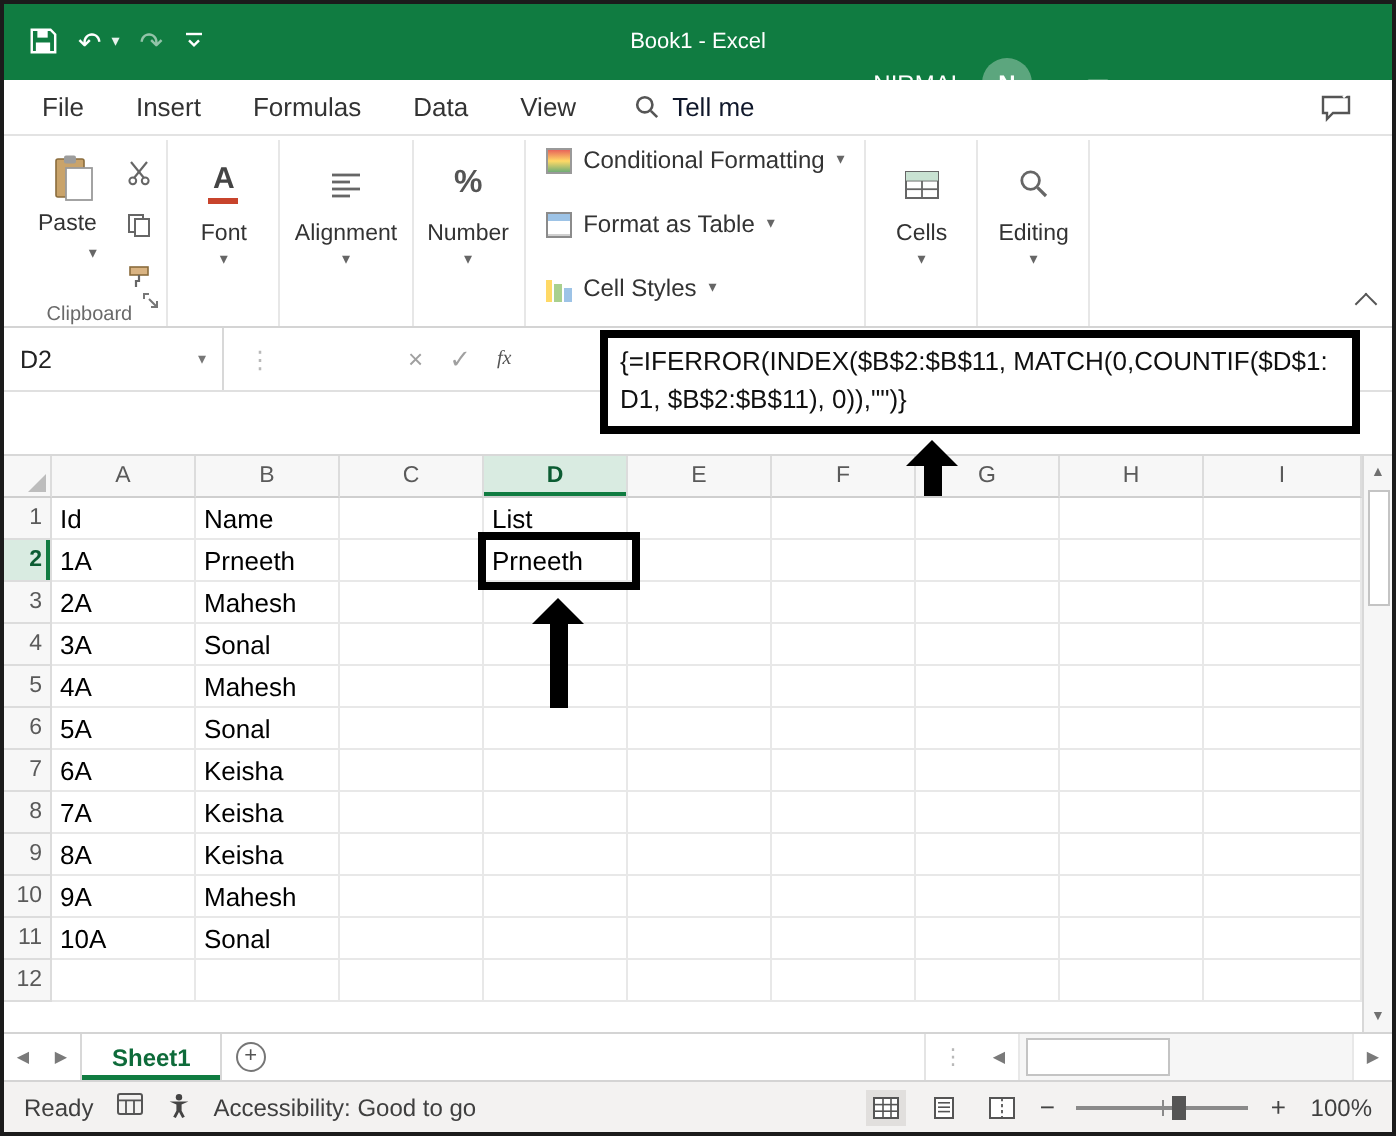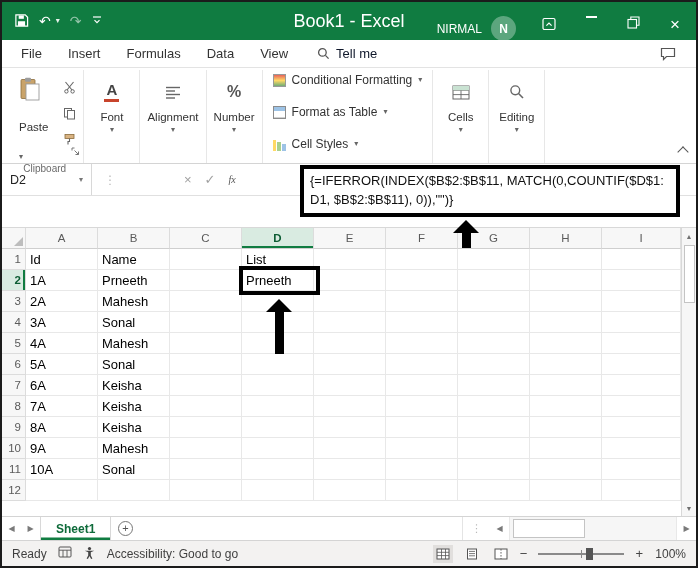--- a/index.html
+++ b/index.html
@@ -12,43 +12,43 @@
     display:flex; flex-direction:column; overflow:hidden;
     cursor:default; user-select:none;
   }
 
   
   .titlebar{ position:relative; height:38px; flex:0 0 auto; background:#107C41; color:#fff; display:flex; align-items:center; }
   .qat{ display:flex; align-items:center; gap:10px; padding:0 12px; z-index:2; }
   .qat .gly{ font-size:14px; line-height:1; color:#fff; }
   .qat .dim{ opacity:.55; }
   .qat .mini-caret{ font-size:8px; opacity:.9; margin-left:-5px; }
-  .win-title{ position:absolute; left:0; right:0; text-align:center; font-size:18px; color:#fff; pointer-events:none; }
-  .tb-right{ margin-left:auto; display:flex; align-items:flex-start; height:100%; z-index:2;margin-top:28px; }
+  .win-title{ position:absolute; left:0; right:0; text-align:center; font-size:11px; color:#fff; pointer-events:none; }
+  .tb-right{ margin-left:auto; display:flex; align-items:flex-end; height:100%; z-index:2;margin-top:28px; }
   .user-chip{ display:flex; align-items:center; gap:9px; font-size:12px; padding:0 12px; }
   .avatar{ width:25px; height:25px; border-radius:50%; background:rgba(255,255,255,.32); display:flex; align-items:center; justify-content:center; font-size:12px; font-weight:700; color:#fff; }
   .win-btn{ width:42px; display:flex; align-items:center; justify-content:center; color:#fff; }
   .min-bar{ width:11px; height:1.5px; background:#fff; }
   .close-gly{ font-size:17px; line-height:1; }
 
   
   .tabrow{ height:28px; flex:0 0 auto; background:#fff; border-bottom:1px solid #E3E3E3; display:flex; align-items:flex-end; padding:0 6px; }
   .tab{ padding:5px 13px 6px; font-size:13px; color:#333; white-space:nowrap; }
   .tab.active{ color:#0E6B3A; font-weight:700; background:#fff; border:1px solid #E3E3E3; border-bottom:1px solid #fff; margin-bottom:-1px; box-shadow:0 -2px 4px rgba(0,0,0,.05); }
   .tellme{ display:flex; align-items:center; gap:6px; padding:5px 10px 6px; font-size:13px; color:#0f172a; margin-left:6px; }
   .comment-btn{ margin-left:auto; padding:0 14px 6px; display:flex; align-items:flex-end; }
 
   
   .ribbon{ position:relative; height:96px; flex:0 0 auto; background:#fff; border-bottom:1px solid #D4D4D4; display:flex; align-items:stretch; padding:2px 4px 0 4px; }
   .group{ position:relative; display:flex; flex-direction:column; border-right:1px solid #E7E7E7; padding:3px 7px 1px; }
   .group-label{ margin-top:auto; display:flex; align-items:center; justify-content:center; gap:4px; font-size:10px; color:#6a6a6a; padding:2px 2px 3px; }
   .caret{ font-size:8px; color:#666; line-height:1; }
 
   .clip-content{ display:flex; gap:9px; }
-  .paste-btn{ display:flex; flex-direction:column; align-items:flex-start; gap:20px; padding:4px 6px 0; }
+  .paste-btn{ display:flex; flex-direction:column; align-items:flex-end; gap:5px; padding:4px 6px 0; }
   .paste-btn .plabel{ font-size:11.5px; color:#333; }
   .small-col{ display:flex; flex-direction:column; gap:8px; padding-top:7px; }
   .dialog-launcher{ position:absolute; right:3px; bottom:3px; }
 
   .collapsed{ align-items:center; justify-content:flex-start; min-width:56px; }
   .big-icon{ height:30px; display:flex; align-items:center; justify-content:center; margin-top:4px; flex-direction:column; }
   .big-label{ font-size:11.5px; color:#333; margin-top:4px; }
   .collapsed .caret{ margin-top:3px; }
   .font-a{ font-size:15px; font-weight:700; color:#444; line-height:1; }
   .font-underline{ width:15px; height:3px; background:#C8442C; margin-top:2px; }
@@ -62,21 +62,21 @@
   .cs-icon{ display:flex; gap:1px; align-items:flex-end; border:none; }
   .cs-icon i{ width:5px; height:9px; display:block; }
   .cs-icon i:nth-child(1){ background:#FFD966; height:11px; }
   .cs-icon i:nth-child(2){ background:#A9D08E; }
   .cs-icon i:nth-child(3){ background:#9DC3E6; height:7px; }
 
   .collapse-ribbon{ position:absolute; right:9px; bottom:7px; width:8px; height:8px; border-left:1.6px solid #555; border-top:1.6px solid #555; transform:rotate(45deg); }
 
   
   .formula-row{ height:32px; flex:0 0 auto; background:#fff; border-bottom:1px solid #E0E0E0; display:flex; align-items:stretch; }
-  .name-box{ width:90px; border-right:1px solid #D8D8D8; display:flex; align-items:center; padding:0 8px; font-size:12.5px; color:#222; }
+  .name-box{ width:110px; border-right:1px solid #D8D8D8; display:flex; align-items:center; padding:0 8px; font-size:12.5px; color:#222; }
   .name-box .nb-caret{ margin-left:auto; font-size:8px; color:#777; }
   .fb-gap{ width:88px; display:flex; align-items:center; padding-left:12px; color:#B9B9B9; font-size:12px; }
   .fb-btns{ display:flex; align-items:center; gap:13px; padding:0 10px 0 4px; font-size:13px; color:#A0A0A0; }
   .fx{ font-family:"Liberation Serif", serif; font-style:italic; font-size:10px; color:#555; }
   .formula-area{ flex:1; }
   .fb-spacer{ height:32px; flex:0 0 auto; background:#fff; border-bottom:1px solid #D8D8D8; }
 
   
   .ann-formula-box{ position:absolute; left:298px; right:16px; top:163px; height:52px; border:4px solid #000; background:#fff; z-index:45; padding:2px 6px; font-size:13px; line-height:19px; color:#101010; overflow:hidden; white-space:nowrap; }
   .ann-d2-box{ position:absolute; left:237px; top:264px; width:81px; height:29px; border:4px solid #000; z-index:35; background:transparent; }

